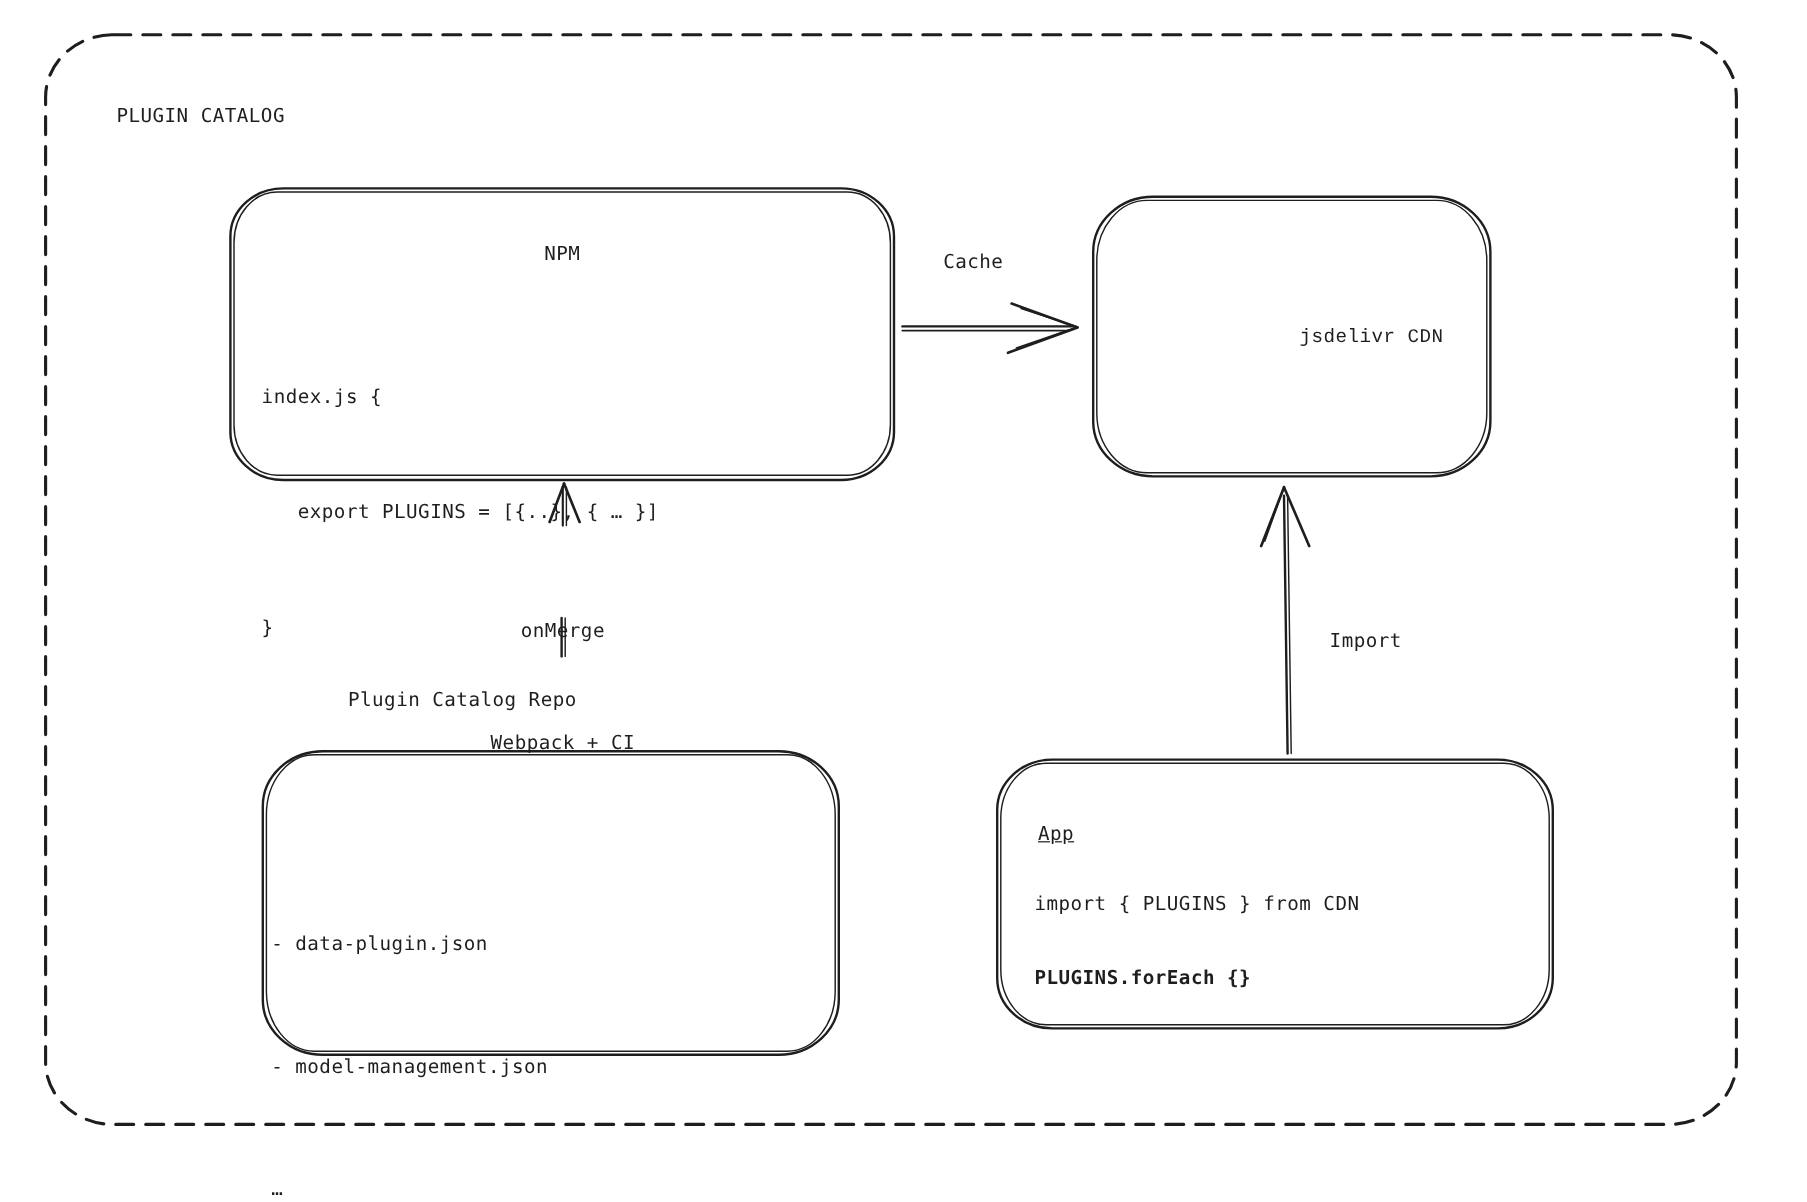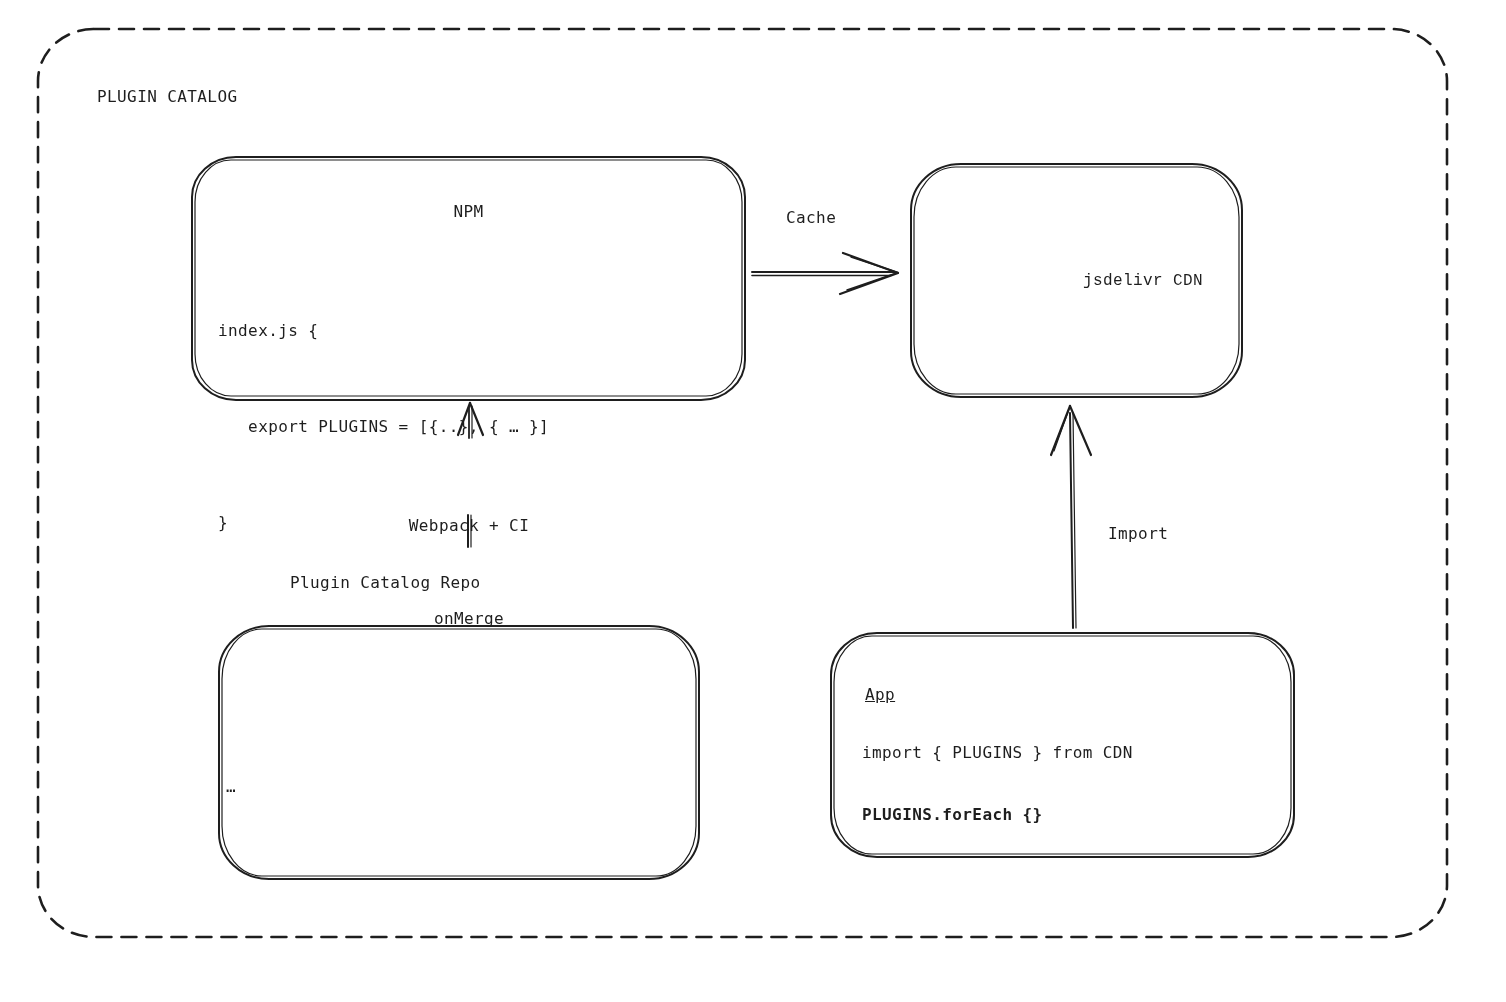--- a/index.html
+++ b/index.html
@@ -122,27 +122,29 @@
     </div>
   </div>
 
   <div class="txt cache-label">Cache</div>
 
   <div class="box cdn-box">
     <div class="txt" style="position:static">jsdelivr CDN</div>
   </div>
 
   <div class="txt build-label">
+    <div>onMerge</div>
     <div>Webpack + CI</div>
-    <div>onMerge</div>
   </div>
 
   <div class="txt repo-title">Plugin Catalog Repo</div>
   <div class="box repo-box">
     <div class="txt repo-files">
+      <div>- data-plugin.json</div>
+      <div>- model-management.json</div>
       <div>…</div>
     </div>
   </div>
 
   <div class="txt import-label">Import</div>
 
   <div class="box app-box">
     <div class="txt app-title">App</div>
     <div class="txt app-line1">import { PLUGINS } from CDN</div>
     <div class="txt app-line2">PLUGINS.forEach {}</div>

